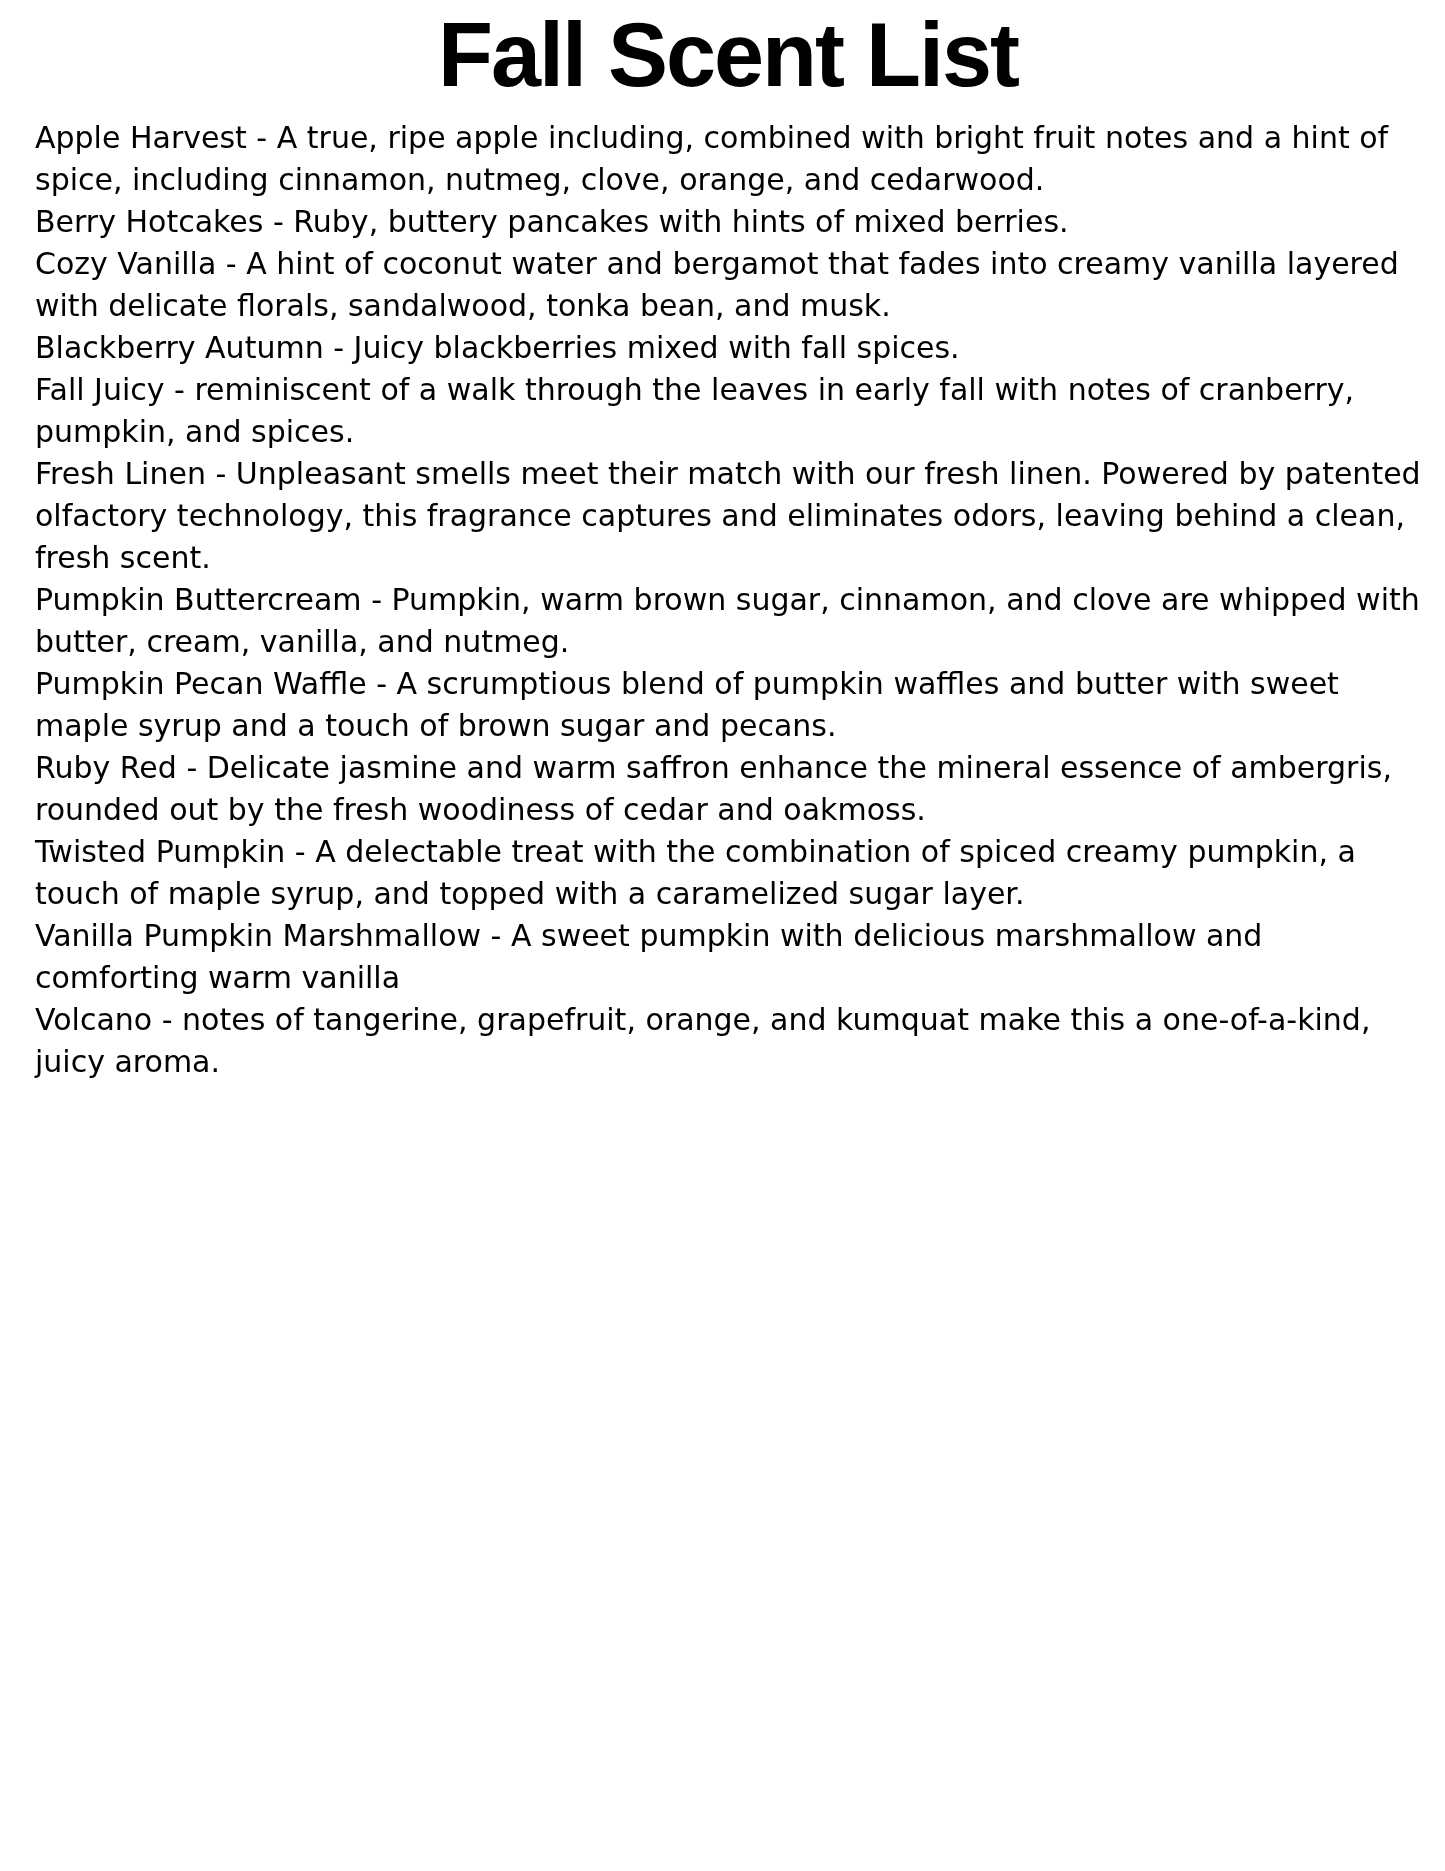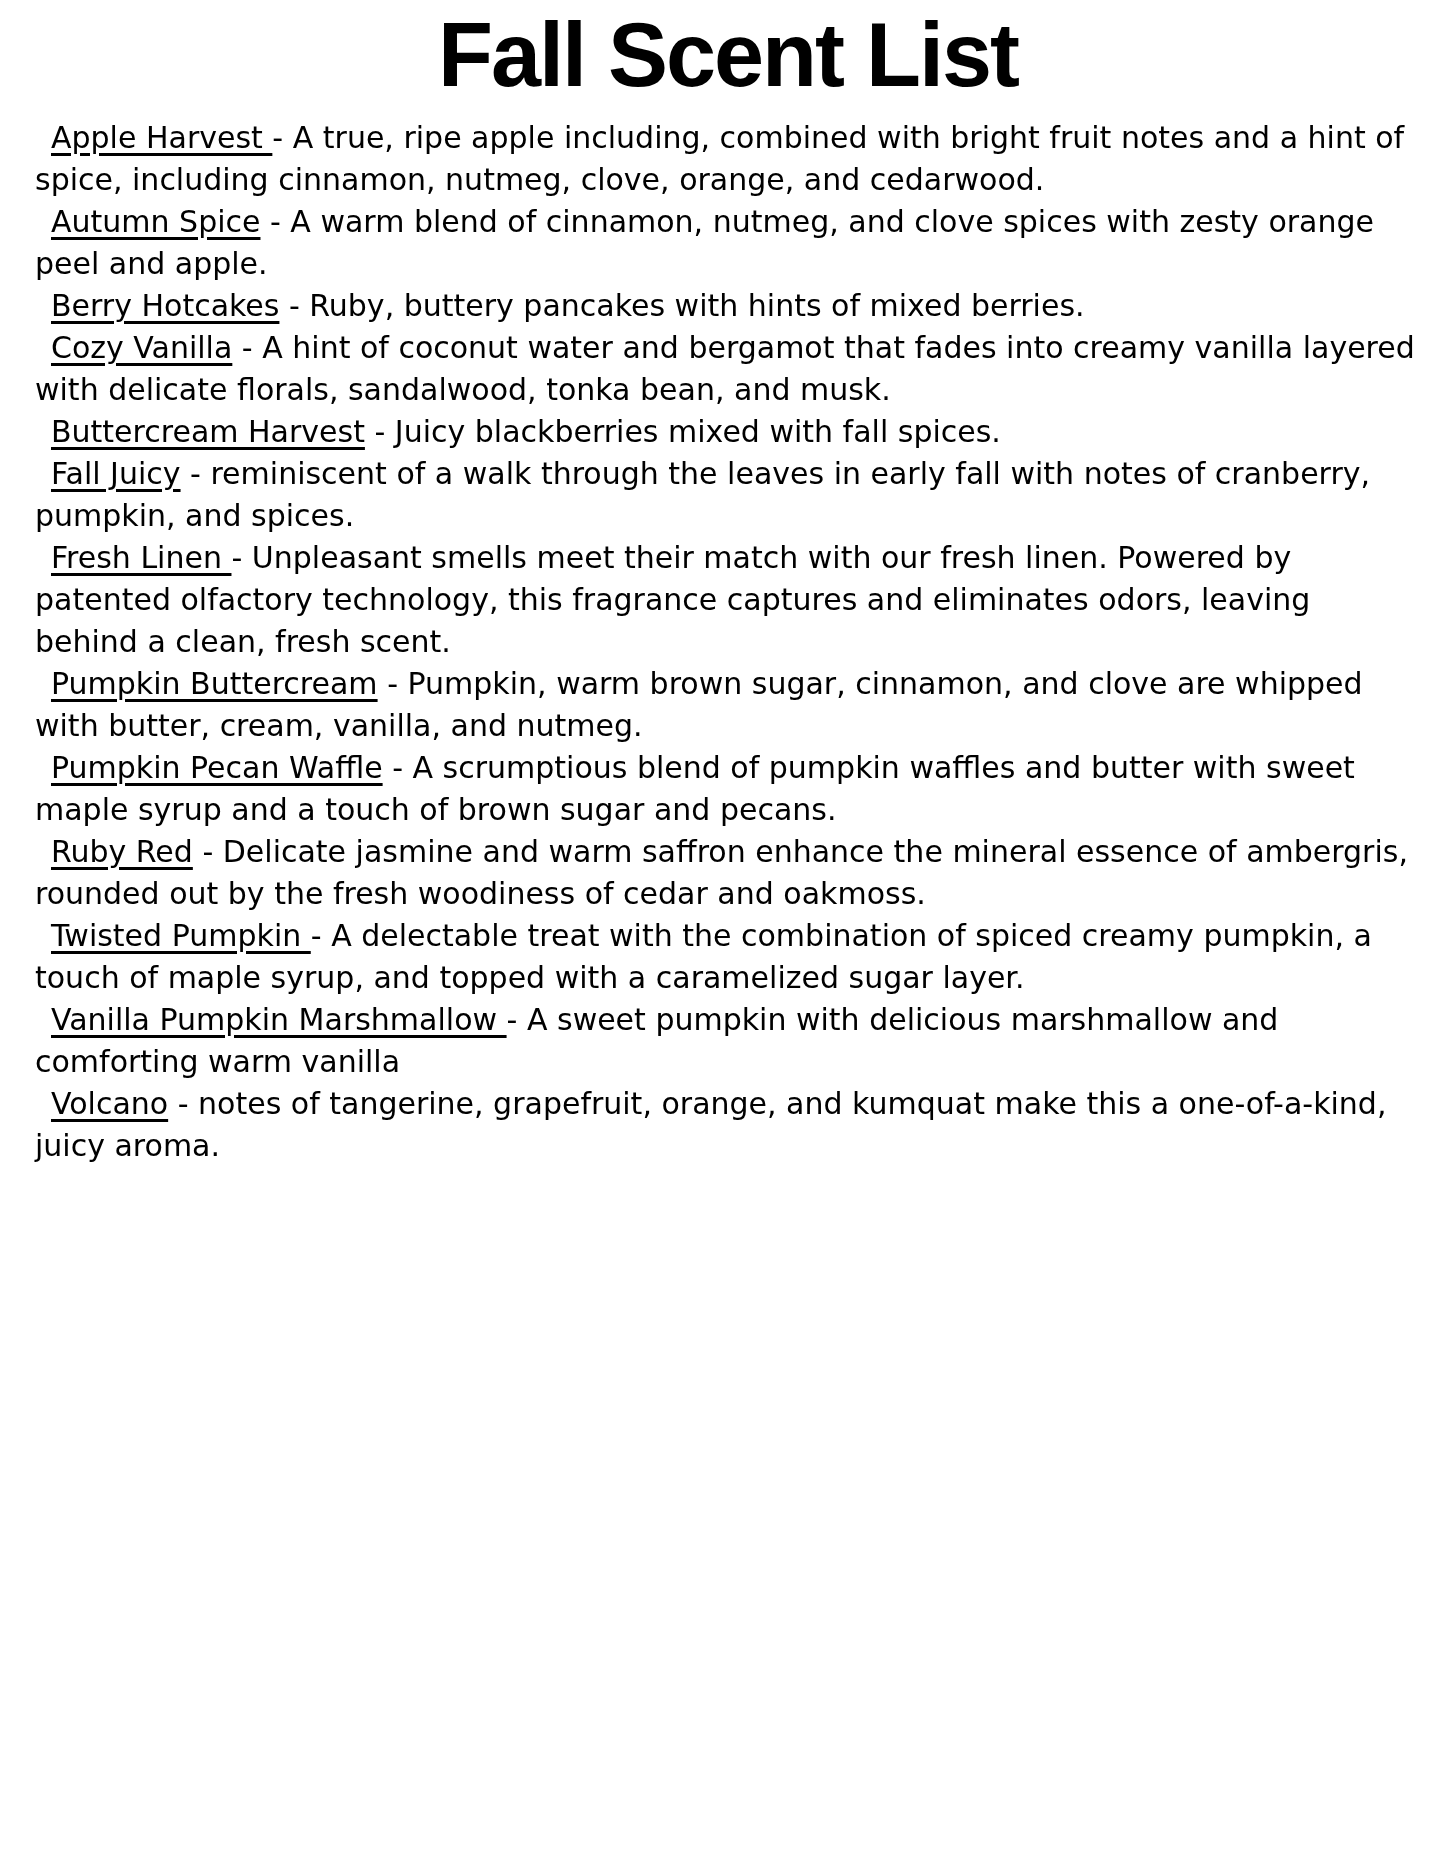--- a/index.html
+++ b/index.html
@@ -33,48 +33,45 @@
   }
   .scent-list {
     font-size: 30px;
     line-height: 42px;
     color: #000000;
   }
   .scent-entry {
     margin: 0;
   }
   .scent-name {
-    text-decoration: underline;
     text-decoration-thickness: 2.5px;
     text-underline-offset: 5px;
     white-space: pre-wrap; 
-    margin-left: 16px;
   }
   .scent-desc {
     white-space: pre-wrap;
   }
 </style>
 </head>
 <body>
 
 <div class="page">
   <h1 class="page-title">Fall Scent List</h1>
 
   <div class="scent-list">
 
       <p class="scent-entry"><span class="scent-name">Apple Harvest </span><span class="scent-desc">- A true, ripe apple including, combined with bright fruit notes and a hint of spice, including cinnamon, nutmeg, clove, orange, and cedarwood.</span></p>
 
-      <p class="scent-entry"><span class="scent-name">Autumn Spice</span><span class="scent-desc"> - A warm blend of cinnamon, nutmeg, and clove spices with zesty orange peel and apple.</span></p>
 
       <p class="scent-entry"><span class="scent-name">Berry Hotcakes</span><span class="scent-desc"> - Ruby, buttery pancakes with hints of mixed berries.</span></p>
 
       <p class="scent-entry"><span class="scent-name">Cozy Vanilla</span><span class="scent-desc"> - A hint of coconut water and bergamot that fades into creamy vanilla layered with delicate florals, sandalwood, tonka bean, and musk.</span></p>
 
 
-      <p class="scent-entry"><span class="scent-name">Buttercream Harvest</span><span class="scent-desc"> - Juicy blackberries mixed with fall spices.</span></p>
+      <p class="scent-entry"><span class="scent-name">Blackberry Autumn</span><span class="scent-desc"> - Juicy blackberries mixed with fall spices.</span></p>
 
 
       <p class="scent-entry"><span class="scent-name">Fall Juicy</span><span class="scent-desc"> - reminiscent of a walk through the leaves in early fall with notes of cranberry, pumpkin, and spices.</span></p>
 
       <p class="scent-entry"><span class="scent-name">Fresh Linen </span><span class="scent-desc">- Unpleasant smells meet their match with our fresh linen. Powered by patented olfactory technology, this fragrance captures and eliminates odors, leaving behind a clean, fresh scent.</span></p>
 
 
       <p class="scent-entry"><span class="scent-name">Pumpkin Buttercream</span><span class="scent-desc"> - Pumpkin, warm brown sugar, cinnamon, and clove are whipped with butter, cream, vanilla, and nutmeg.</span></p>
 
       <p class="scent-entry"><span class="scent-name">Pumpkin Pecan Waffle</span><span class="scent-desc"> - A scrumptious blend of pumpkin waffles and butter with sweet maple syrup and a touch of brown sugar and pecans.</span></p>

